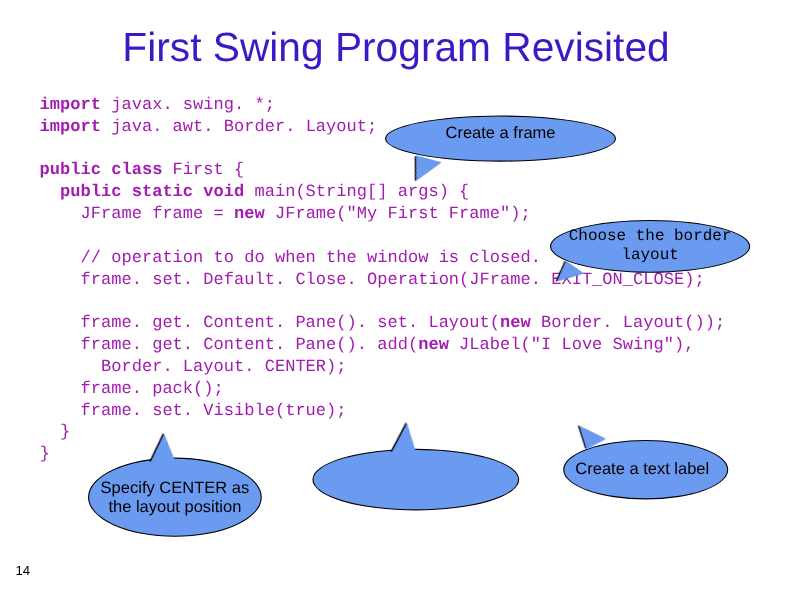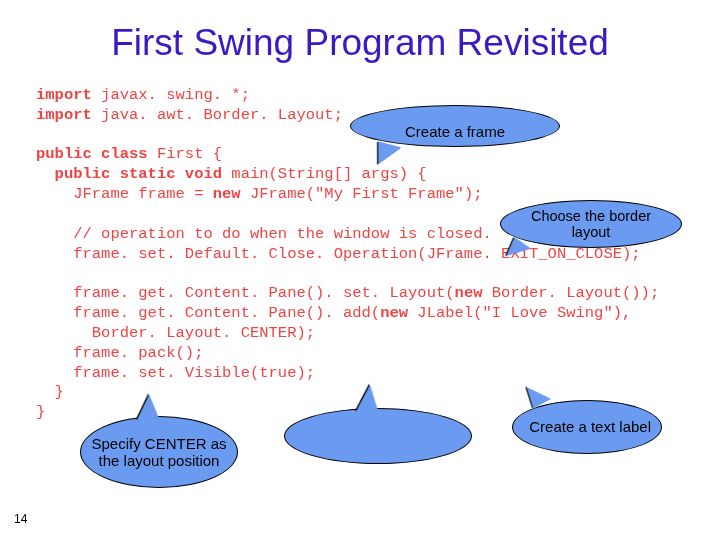--- a/index.html
+++ b/index.html
@@ -23,31 +23,31 @@
     font-weight: 400;
     text-align: center;
     margin-bottom: 22px;
     font-family: Arial, sans-serif;
   }
   .code {
     font-family: "Courier New", monospace;
     font-size: 15.5px;
     line-height: 1.28;
     white-space: pre;
-    color: #ef4444;
+    color: #a21caf;
     margin-top: 20px;
   }
   .kw { font-weight: bold; }
   .callout {
     position: absolute;
     background: #6b9bf0;
     border: 1.5px solid #000;
     border-radius: 50%;
     display: flex;
-    align-items: flex-end;
+    align-items: flex-start;
     justify-content: center;
     text-align: center;
     font-family: Arial, sans-serif;
     font-size: 15px;
     line-height: 1.15;
     padding: 6px 10px;
   }
   .callout .txt { position: relative; z-index: 2; }
   .tail {
     position: absolute;
@@ -93,21 +93,21 @@
   
   .c5 .tail {
     left: 14px; top: -18px;
     border-left: 4px solid transparent;
     border-right: 16px solid transparent;
     border-bottom: 22px solid #6b9bf0;
     filter: drop-shadow(-1px -1px 0 #000);
     transform: rotate(-28deg);
   }
   .c1 { left: 350px; top: 105px; width: 210px; height: 42px; }
-  .c2 { left: 500px; top: 200px; width: 182px; height: 48px; font-size: 14.5px; }
+  .c2 { left: 500px; top: 200px; width: 182px; height: 48px; font-size: 14.5px; font-family: Liberation Mono, monospace; }
   .c3 { left: 80px;  top: 416px; width: 158px; height: 72px; flex-direction: column; }
   .c4 { left: 284px; top: 408px; width: 188px; height: 56px; flex-direction: column; }
   .c5 { left: 512px; top: 400px; width: 150px; height: 54px; flex-direction: column; }
   .pagenum {
     position: absolute;
     left: 14px;
     bottom: 14px;
     font-size: 12px;
     color: #000;
   }

